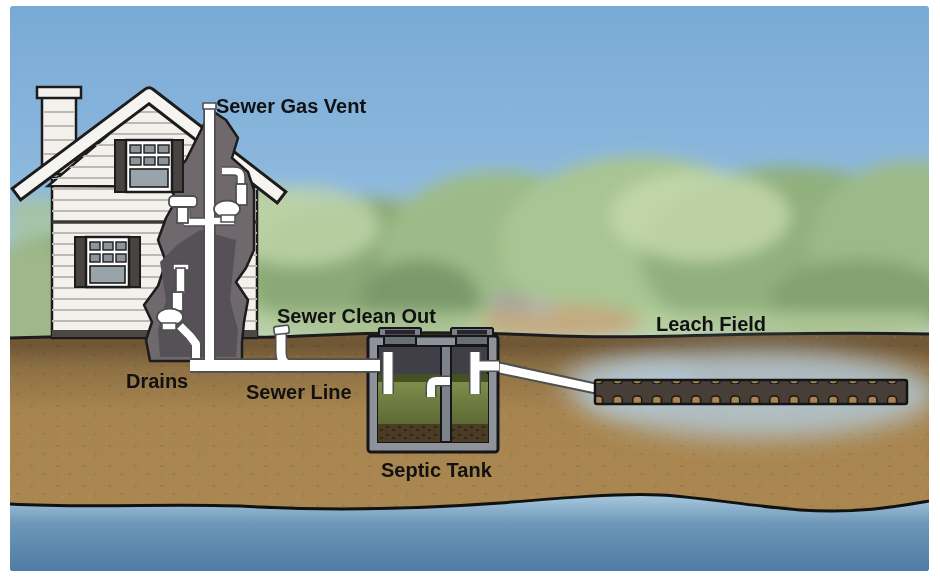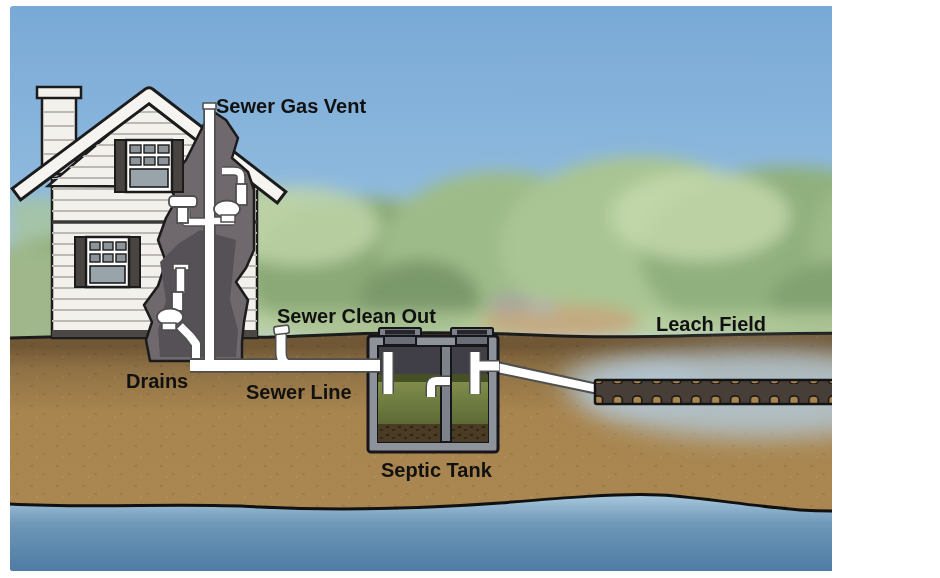--- a/index.html
+++ b/index.html
@@ -1,16 +1,16 @@
 <!DOCTYPE html>
 <html><head>
 <meta charset="utf-8">
 <style>
   html,body{margin:0;padding:0;background:#ffffff;}
-  .stage{position:relative;width:832px;height:578px;background:#ffffff;overflow:hidden;
+  .stage{position:relative;width:940px;height:578px;background:#ffffff;overflow:hidden;
          font-family:"Liberation Sans",sans-serif;}
   svg{display:block;}
   .diagram-label{font-family:"Liberation Sans","DejaVu Sans",sans-serif;
                  font-weight:700;font-size:20px;}
 </style>
 </head>
 <body>
 
 <div class="stage">
 <svg width="940" height="578" viewBox="0 0 940 578">

